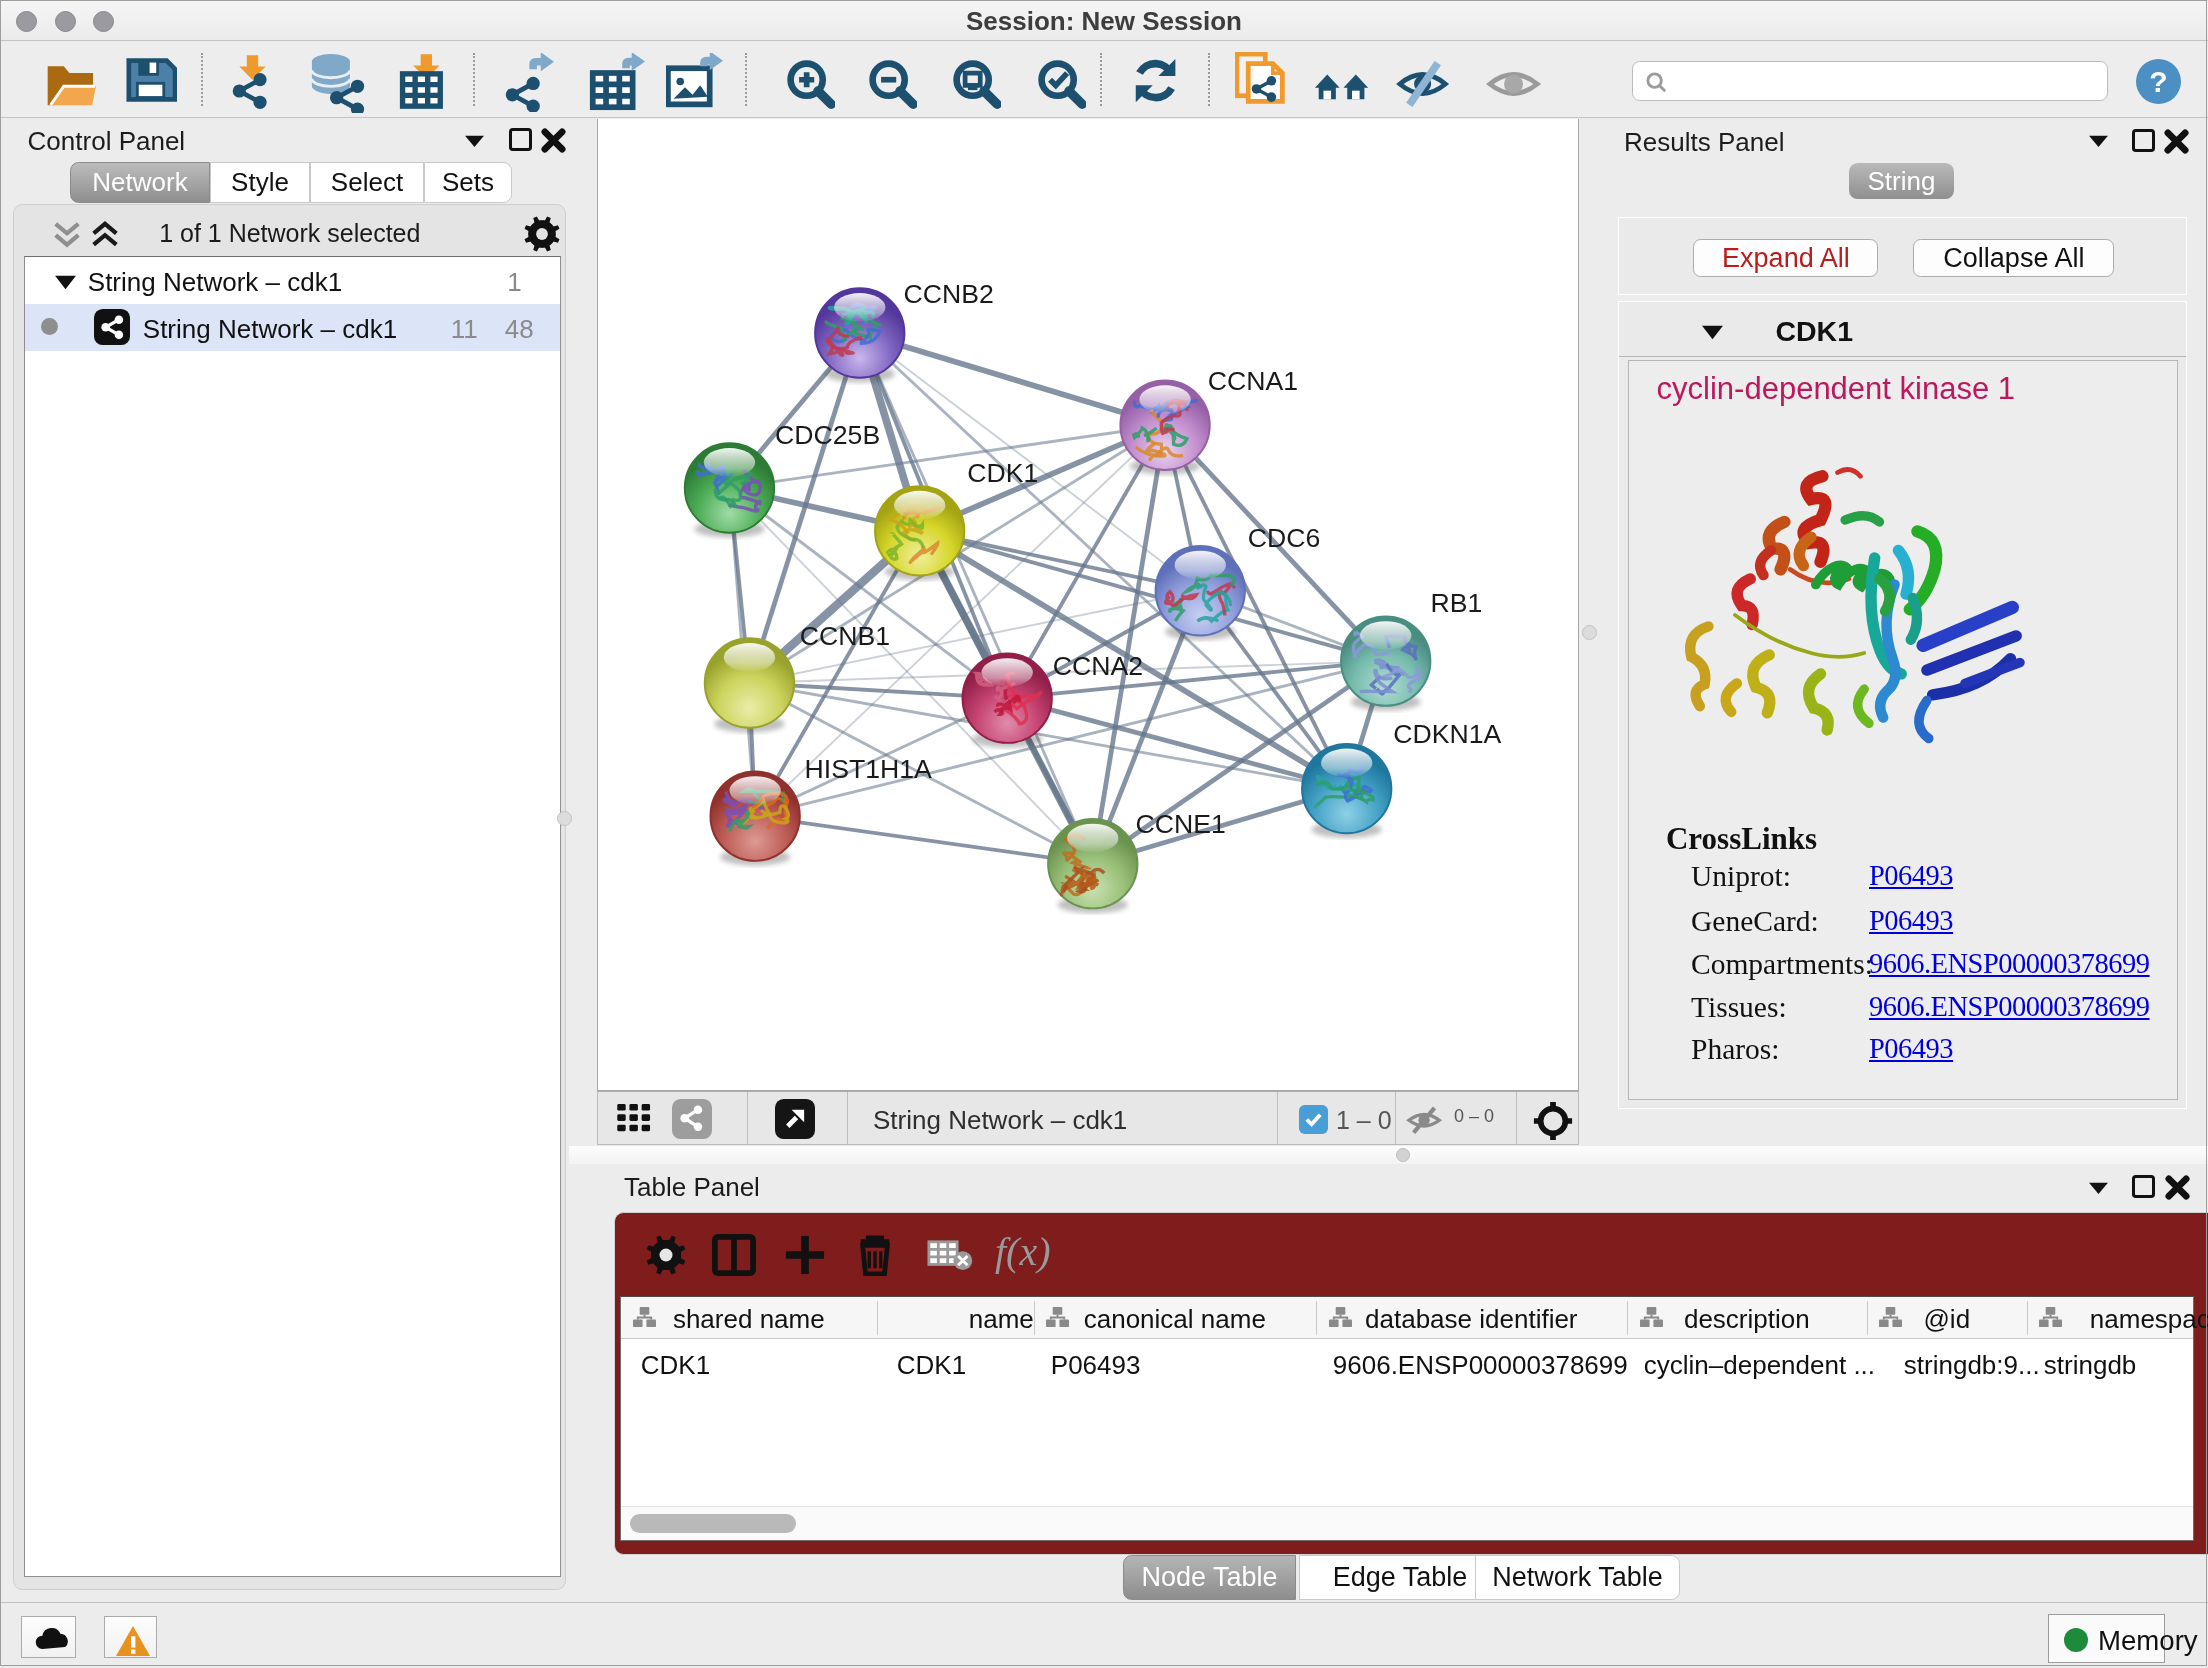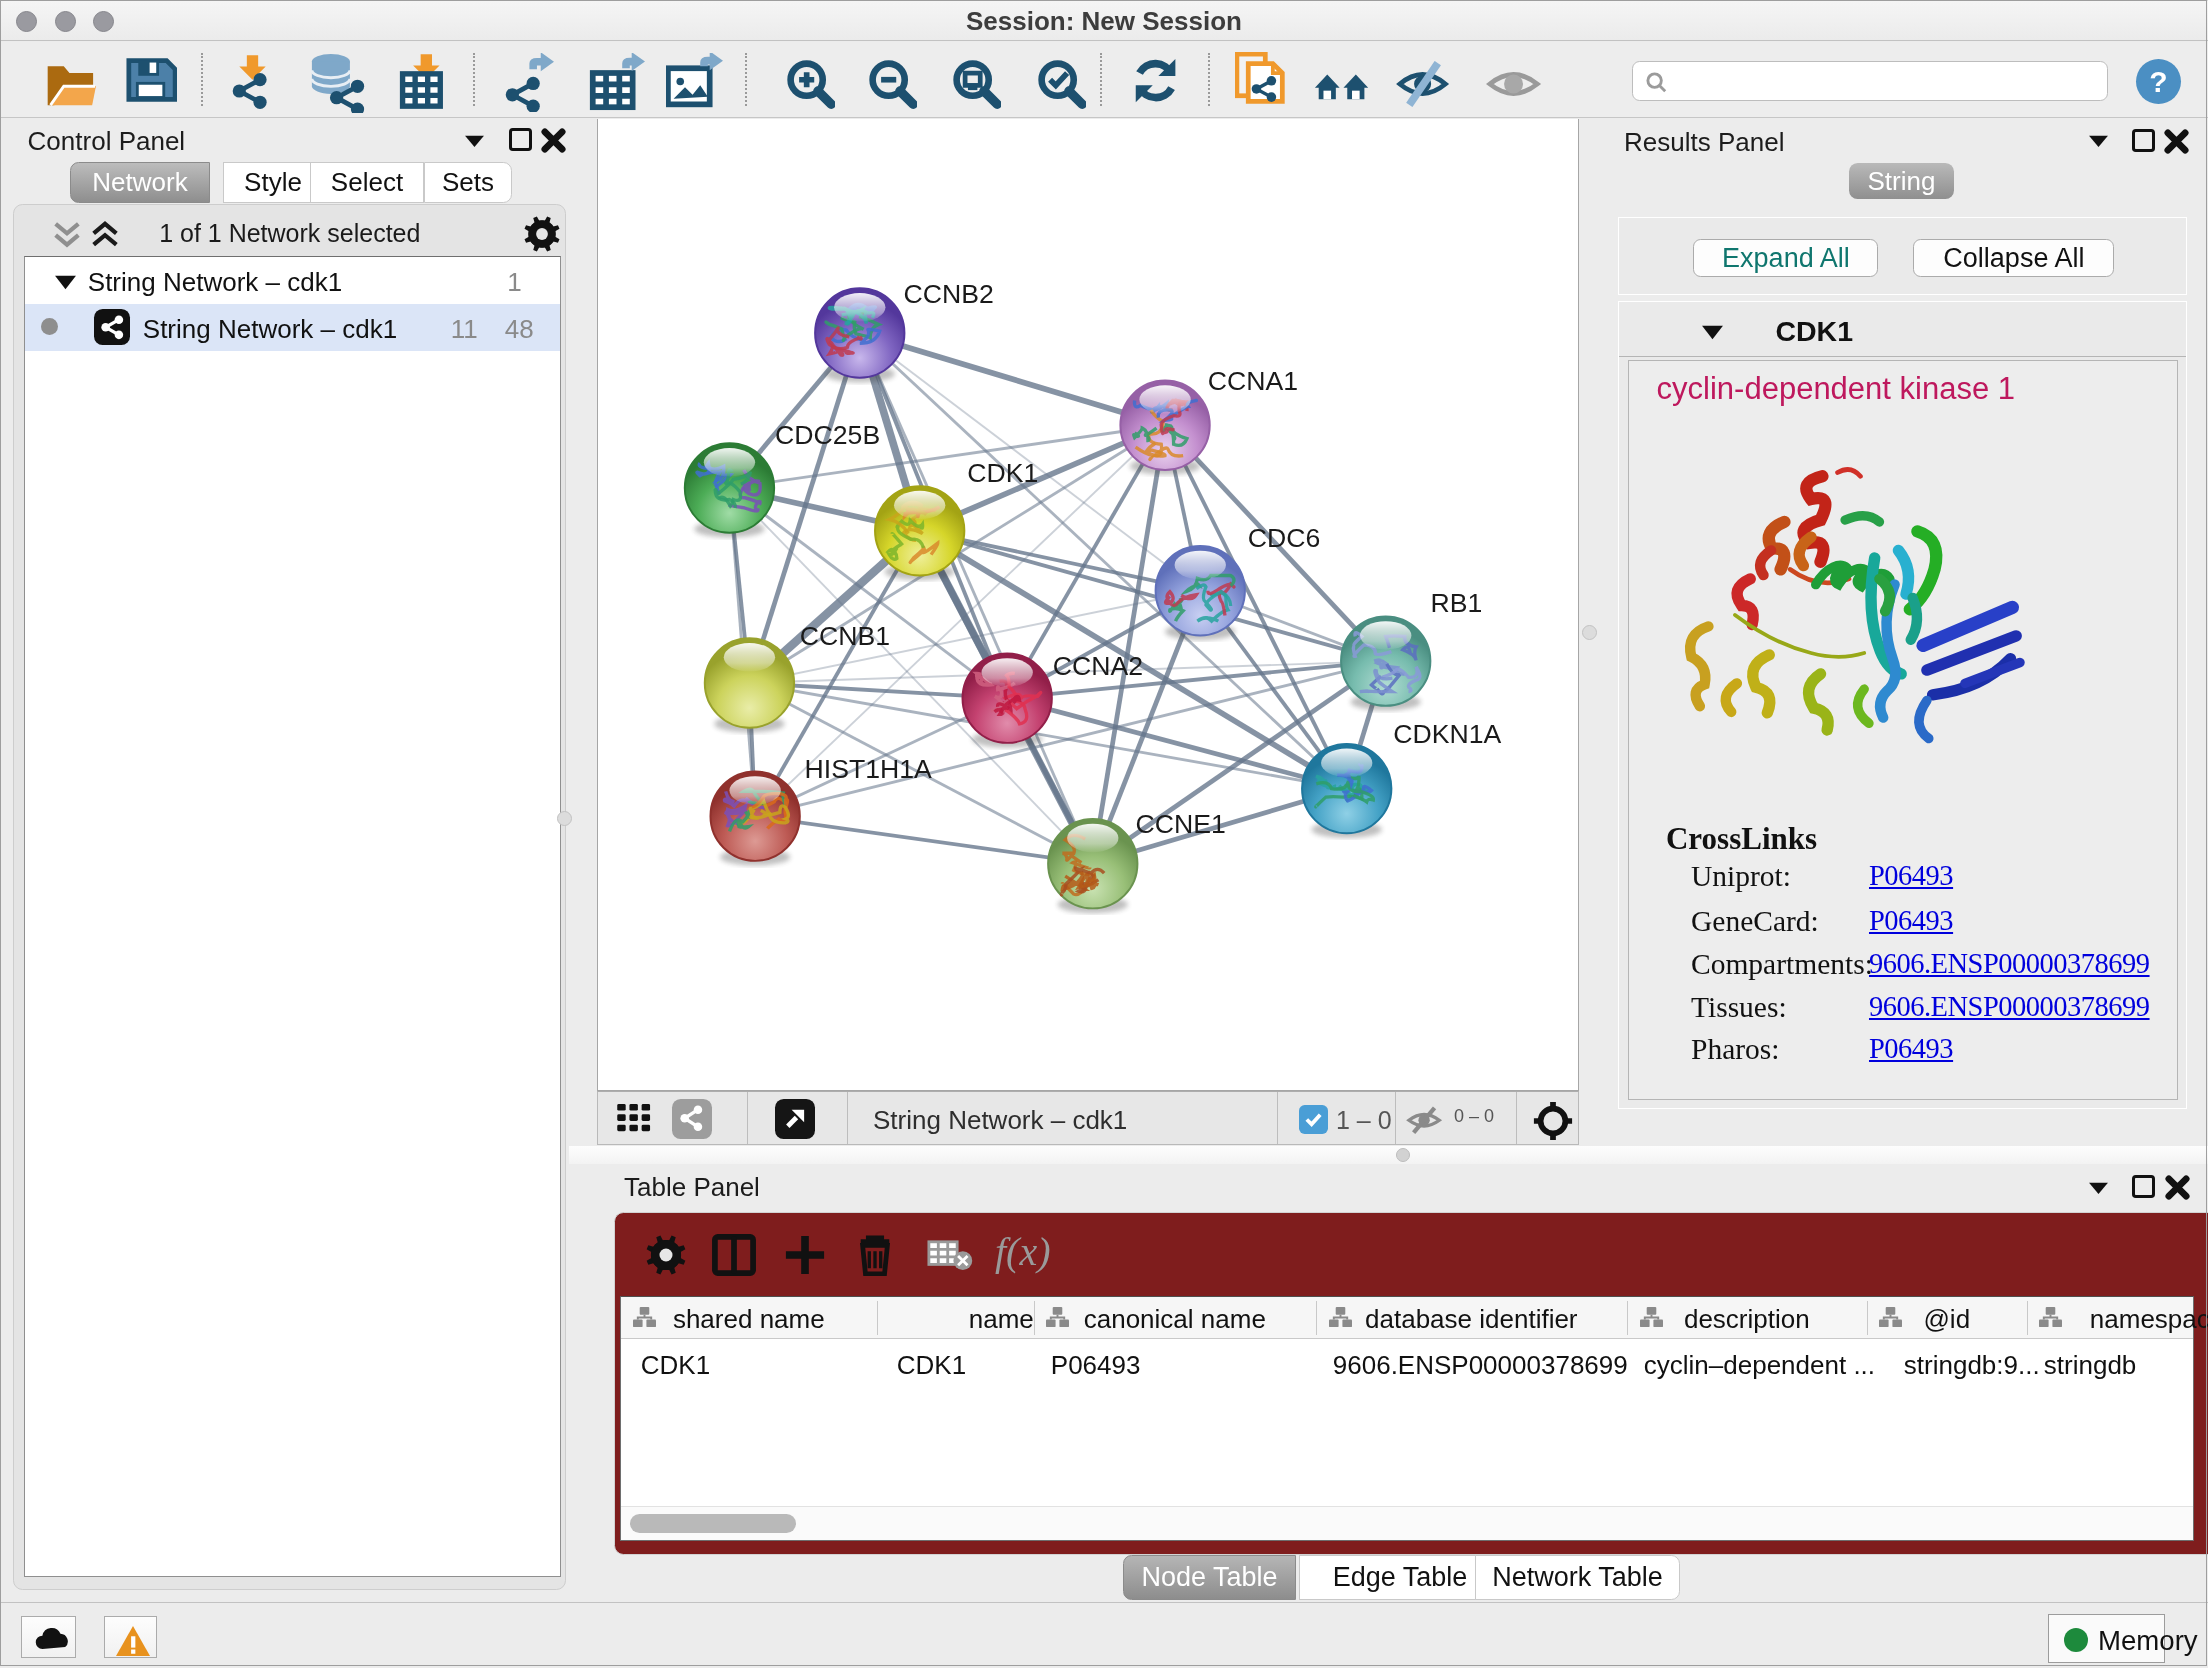--- a/index.html
+++ b/index.html
@@ -162,21 +162,21 @@
     <span class="panel-title" style="position:absolute;left:14.3px;top:0">Control Panel</span>
     <svg class="abs" style="left:450px;top:5.7px" width="23" height="17" viewBox="0 0 24 18">
       <path d="M2 4 h20 L12 16 z" fill="#111"></path>
     </svg>
     <div class="abs" style="left:496px;top:1.9px;width:23px;height:23px;border:3.3px solid #111;border-radius:3.8px"></div>
     <svg class="abs" style="left:528px;top:1.9px" width="25" height="25" viewBox="0 0 26 26">
       <path d="M4 4 L22 22 M22 4 L4 22" stroke="#111" stroke-width="7" stroke-linecap="round"></path>
     </svg>
   </div>
 <div class="tab active" style="left:70px;width:140px;border-radius:8.6px 0 0 8.6px;">Network</div>
-<div class="tab" style="left:210px;width:100px;margin-left:13px;">Style</div>
+<div class="tab" style="left:210px;width:100px;">Style</div>
 <div class="tab" style="left:310px;width:114px;">Select</div>
 <div class="tab" style="left:424px;width:88px;border-radius:0 8.6px 8.6px 0;">Sets</div>
 <div class="abs" style="left:13.3px;top:204px;width:553px;height:1386px;background:#e4e4e4;border:1px solid #cdcdcd;border-radius:9.5px">
     <svg class="abs" style="left:36px;top:15px" width="34" height="28.5" viewBox="0 0 36 30">
       <path d="M6 4 l12 10 12-10 M6 16 l12 10 12-10" stroke="#8f8f8f" stroke-width="4.5" fill="none"></path>
     </svg>
     <svg class="abs" style="left:74px;top:15px" width="34" height="28.5" viewBox="0 0 36 30">
       <path d="M6 14 l12-10 12 10 M6 26 l12-10 12 10" stroke="#1a1a1a" stroke-width="4.5" fill="none"></path>
     </svg>
     <div class="abs" style="left:95px;top:14.3px;width:361px;text-align:center;font-size:25px;color:#1a1a1a">1 of 1 Network selected</div>
@@ -510,21 +510,21 @@
     <span class="panel-title abs" style="left:17px;top:7.6px">Results Panel</span>
     <svg class="abs" style="left:480px;top:13.3px" width="23" height="17" viewBox="0 0 24 18">
       <path d="M2 4 h20 L12 16 z" fill="#111"></path>
     </svg>
     <div class="abs" style="left:525px;top:9.5px;width:23px;height:23px;border:3.3px solid #111;border-radius:3.8px"></div>
     <svg class="abs" style="left:557px;top:9.5px" width="25" height="25" viewBox="0 0 26 26">
       <path d="M4 4 L22 22 M22 4 L4 22" stroke="#111" stroke-width="7" stroke-linecap="round"></path>
     </svg>
     <div class="abs" style="left:242px;top:44px;width:105px;height:36px;border-radius:8.6px;background:linear-gradient(#b9b9b9,#8f8f8f);color:#fff;font-size:26px;display:flex;align-items:center;justify-content:center">String</div>
     <div class="abs" style="left:11.4px;top:98px;width:569px;height:78px;background:#eaeaea;border:1px solid #9f9f9f;outline:1px solid #fff;outline-offset:-1.9px">
-      <div class="abs" style="left:74px;top:21px;width:185px;height:38px;background:#fdfdfd;border:1px solid #ababab;border-radius:7.6px;font-size:27px;color:#0f766e;display:flex;align-items:center;justify-content:center">Expand All</div>
+      <div class="abs" style="left:74px;top:21px;width:185px;height:38px;background:#fdfdfd;border:1px solid #ababab;border-radius:7.6px;font-size:27px;color:#b91c1c;display:flex;align-items:center;justify-content:center">Expand All</div>
       <div class="abs" style="left:294px;top:21px;width:201px;height:38px;background:#fdfdfd;border:1px solid #ababab;border-radius:7.6px;font-size:27px;color:#111;display:flex;align-items:center;justify-content:center">Collapse All</div>
     </div>
     <div class="abs" style="left:11.4px;top:182px;width:569px;height:808px;background:#eaeaea;border:1px solid #9f9f9f;outline:1px solid #fff;outline-offset:-1.9px">
       <svg class="abs" style="left:81px;top:21px" width="25" height="19" viewBox="0 0 26 20">
         <path d="M2 3 h22 L13 17 z" fill="#111"></path>
       </svg>
       <div class="abs" style="left:156px;top:13.3px;font-size:28.5px;font-weight:bold;color:#111">CDK1</div>
       <div class="abs" style="left:0;top:54px;width:100%;border-top:1px solid #b5b5b5"></div>
       <div class="abs" style="left:8.6px;top:58px;width:550px;height:740px;background:#ededed;border:1px solid #b5b5b5">
         <div class="abs" style="left:27.6px;top:9.5px;font-size:31px;color:#be185d">cyclin-dependent kinase 1</div>

